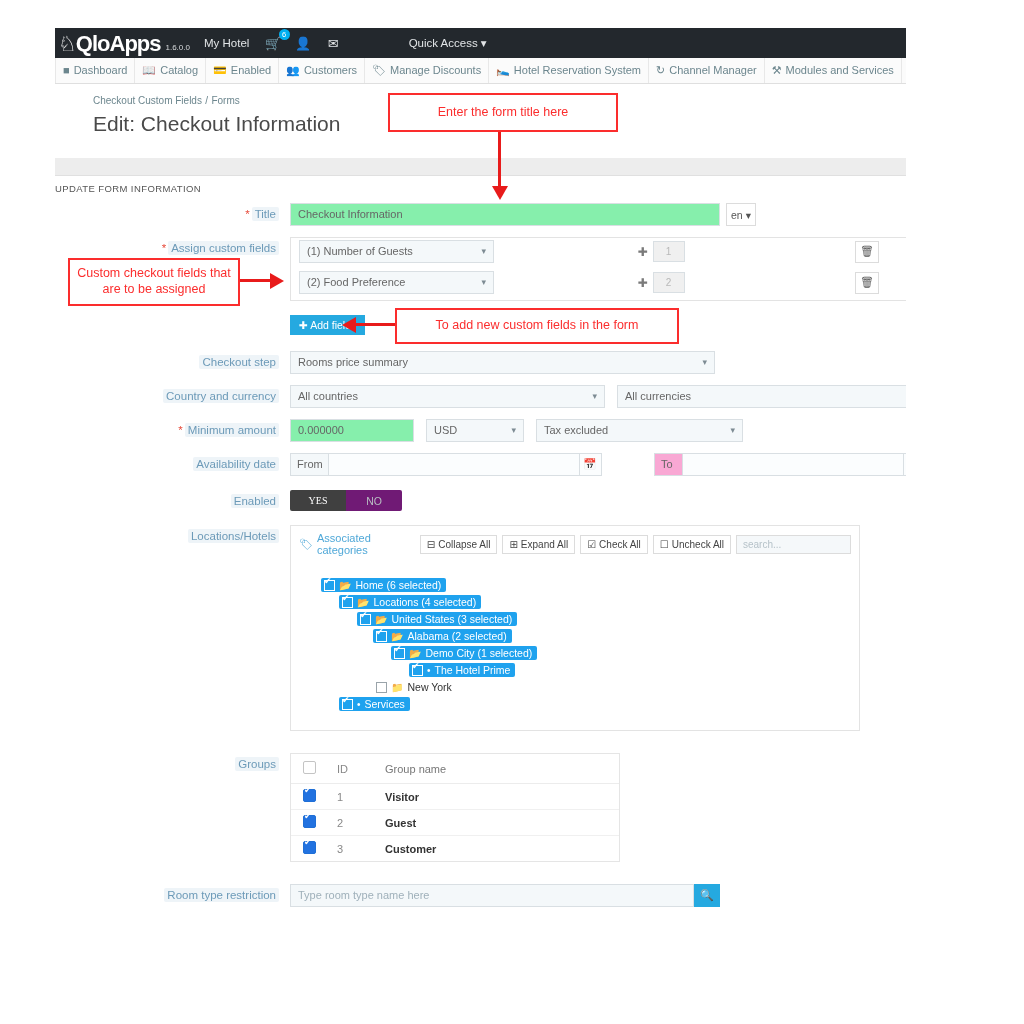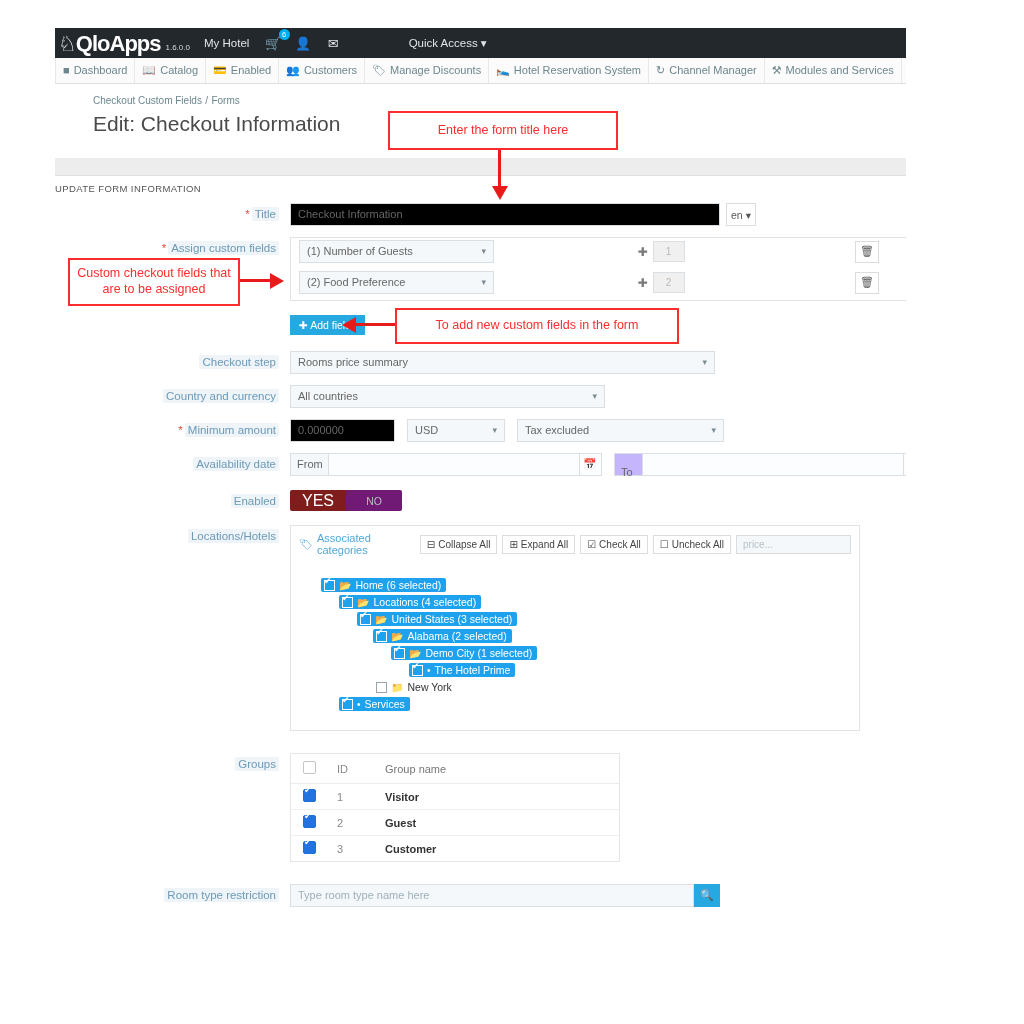--- a/index.html
+++ b/index.html
@@ -41,21 +41,21 @@
   .panelhead{background:#ededed;height:17px;border-bottom:1px solid #e0e0e0;}
   .panelsub{font-size:9.5px;letter-spacing:.4px;color:#555;padding:7px 0 9px 0;}
 
   .frow{display:flex;align-items:flex-start;margin-bottom:11px;}
   .flabel{width:235px;text-align:right;padding-right:11px;font-size:11.5px;color:#6c9ab8;padding-top:5px;
           box-sizing:border-box;}
   .flabel .lbl{background:#eef4f8;padding:1px 3px;border-radius:2px;}
   .req{color:#e74c3c;margin-right:2px;}
   .fctrl{flex:1;display:flex;align-items:flex-start;gap:0;}
 
-  .inp{height:23px;border:1px solid #d9dfe3;background:#000000;font-size:11px;color:#666;
+  .inp{height:23px;border:1px solid #d9dfe3;background:#86efac;font-size:11px;color:#666;
        padding:0 7px;box-sizing:border-box;line-height:21px;}
   .sel{height:23px;border:1px solid #d9dfe3;background:#f4f8fa;font-size:11px;color:#666;
        padding:0 7px;box-sizing:border-box;line-height:21px;display:flex;align-items:center;
        justify-content:space-between;}
   .sel .car{color:#7d8b93;font-size:9px;margin-left:6px;}
   .lang{height:23px;width:30px;border:1px solid #dcdcdc;background:#fff;font-size:10.5px;color:#555;
         display:flex;align-items:center;justify-content:center;gap:3px;margin-left:6px;box-sizing:border-box;}
 
   
   .cfbox{border:1px solid #e3e3e3;background:#fff;width:625px;box-sizing:border-box;}
@@ -67,21 +67,21 @@
   .posinp{width:32px;height:21px;border:1px solid #d9dfe3;background:#f0f0f0;color:#b8b8b8;font-size:10px;
           text-align:center;line-height:19px;box-sizing:border-box;}
   .movei{color:#7a7a7a;font-size:12px;}
   .trash{width:24px;height:22px;border:1px solid #dcdcdc;background:#fff;display:flex;align-items:center;
          justify-content:center;color:#555;font-size:11px;box-sizing:border-box;}
   .addbtn{background:#25a9e0;color:#fff;font-size:10.5px;height:20px;line-height:20px;padding:0 9px;
           display:inline-block;border-radius:0;}
 
   
   .toggle{display:flex;width:112px;height:21px;border-radius:2px;overflow:hidden;}
-  .toggle .yes{flex:1;background:#7f1d1d;color:#fff;font-size:16px;display:flex;align-items:center;justify-content:center;}
+  .toggle .yes{flex:1;background:#404040;color:#fff;font-size:10px;display:flex;align-items:center;justify-content:center;font-family:Liberation Serif, serif;}
   .toggle .no{flex:1;background:#701a75;color:#b9bfc4;font-size:10.5px;display:flex;align-items:center;justify-content:center;}
 
   
   .catbox{border:1px solid #e3e3e3;background:#fff;width:570px;box-sizing:border-box;}
   .cattool{display:flex;align-items:center;padding:6px 8px;gap:5px;}
   .cattitle{font-size:11px;color:#4fa8d8;display:flex;align-items:center;gap:4px;flex:1;}
   .tbtn{border:1px solid #dcdcdc;background:#fff;font-size:10px;color:#444;height:19px;line-height:17px;
         padding:0 6px;display:flex;align-items:center;gap:3px;box-sizing:border-box;white-space:nowrap;}
   .catsearch{border:1px solid #dcdcdc;background:#f5f8fa;width:115px;height:19px;font-size:10px;color:#b6c2c9;
              line-height:17px;padding-left:6px;box-sizing:border-box;}
@@ -279,29 +279,33 @@
 
     <div class="frow">
       <div class="flabel">
         <span class="lbl">Country and currency</span>
       </div>
       <div class="fctrl">
         <div class="sel" style="width:315px;">
           <span>All countries</span>
           <span class="car">▾</span>
         </div>
+        <div class="sel" style="width:315px;margin-left:12px;">
+          <span>All currencies</span>
+
+        </div>
       </div>
     </div>
 
     <div class="frow">
       <div class="flabel">
         <span class="req">*</span><span class="lbl">Minimum amount</span>
       </div>
       <div class="fctrl">
-        <div class="inp" style="width:105px;">0.000000</div>
+        <div class="inp" style="width:124px;">0.000000</div>
         <div class="sel" style="width:98px;margin-left:12px;">
           <span>USD</span>
           <span class="car">▾</span>
         </div>
         <div class="sel" style="width:207px;margin-left:12px;">
           <span>Tax excluded</span>
           <span class="car">▾</span>
         </div>
       </div>
     </div>
@@ -310,21 +314,21 @@
       <div class="flabel">
         <span class="lbl">Availability date</span>
       </div>
       <div class="fctrl">
         <div style="display:flex;width:312px;">
           <div class="inp" style="width:38px;padding:0 6px;background:#f4f8fa;border-right:none;">From</div>
           <div class="inp" style="flex:1;background:#fbfdfe;"></div>
           <div class="inp" style="width:22px;display:flex;align-items:center;justify-content:center;border-left:none;background:#fbfdfe;padding:0;">📅</div>
         </div>
         <div style="display:flex;width:312px;margin-left:12px;">
-          <div class="inp" style="width:28px;padding:8px 6px;background:#c4b5fd;border-right:none;">To</div>
+          <div class="inp" style="width:28px;padding:0 6px;background:#f9a8d4;border-right:none;margin-left:40px;">To</div>
           <div class="inp" style="flex:1;background:#fbfdfe;"></div>
           <div class="inp" style="width:22px;display:flex;align-items:center;justify-content:center;border-left:none;background:#fbfdfe;padding:0;">📅</div>
         </div>
       </div>
     </div>
 
     <div class="frow" style="margin-top:14px;">
       <div class="flabel">
         <span class="lbl">Enabled</span>
       </div>
@@ -356,21 +360,21 @@
               <span>Expand All</span>
             </div>
             <div class="tbtn">
               <span>☑</span>
               <span>Check All</span>
             </div>
             <div class="tbtn">
               <span>☐</span>
               <span>Uncheck All</span>
             </div>
-            <div class="catsearch">price...</div>
+            <div class="catsearch">search...</div>
           </div>
           <div class="tree">
             <div class="tline" style="margin-left:0px;">
               <span class="tnode">
                 <span class="chk on"></span>
                 <span class="folder">📂</span>
                 <span>Home (6 selected)</span>
               </span>
             </div>
             <div class="tline" style="margin-left:18px;">
@@ -468,21 +472,21 @@
             <span>🔍</span>
           </div>
         </div>
       </div>
     </div>
 
   </div>
  </div>
 </div>
 
-<div class="ann" style="left:388px;top:111px;width:226px;height:35px;">Enter the form title here</div>
+<div class="ann" style="left:388px;top:93px;width:226px;height:35px;">Enter the form title here</div>
 <div class="arrow" style="left:498px;top:128px;width:3px;height:62px;"></div>
 <div class="ahead" style="left:492px;top:186px;border-left:8px solid transparent;border-right:8px solid transparent;border-top:14px solid #e81b1b;"></div>
 
 <div class="ann" style="left:68px;top:258px;width:160px;height:44px;padding:0 4px;">Custom checkout fields that are to be assigned</div>
 <div class="arrow" style="left:228px;top:279px;width:48px;height:3px;"></div>
 <div class="ahead" style="left:270px;top:273px;border-top:8px solid transparent;border-bottom:8px solid transparent;border-left:14px solid #e81b1b;"></div>
 
 <div class="ann" style="left:395px;top:308px;width:280px;height:32px;">To add new custom fields in the form</div>
 <div class="arrow" style="left:348px;top:323px;width:58px;height:3px;"></div>
 <div class="ahead" style="left:342px;top:317px;border-top:8px solid transparent;border-bottom:8px solid transparent;border-right:14px solid #e81b1b;"></div>

